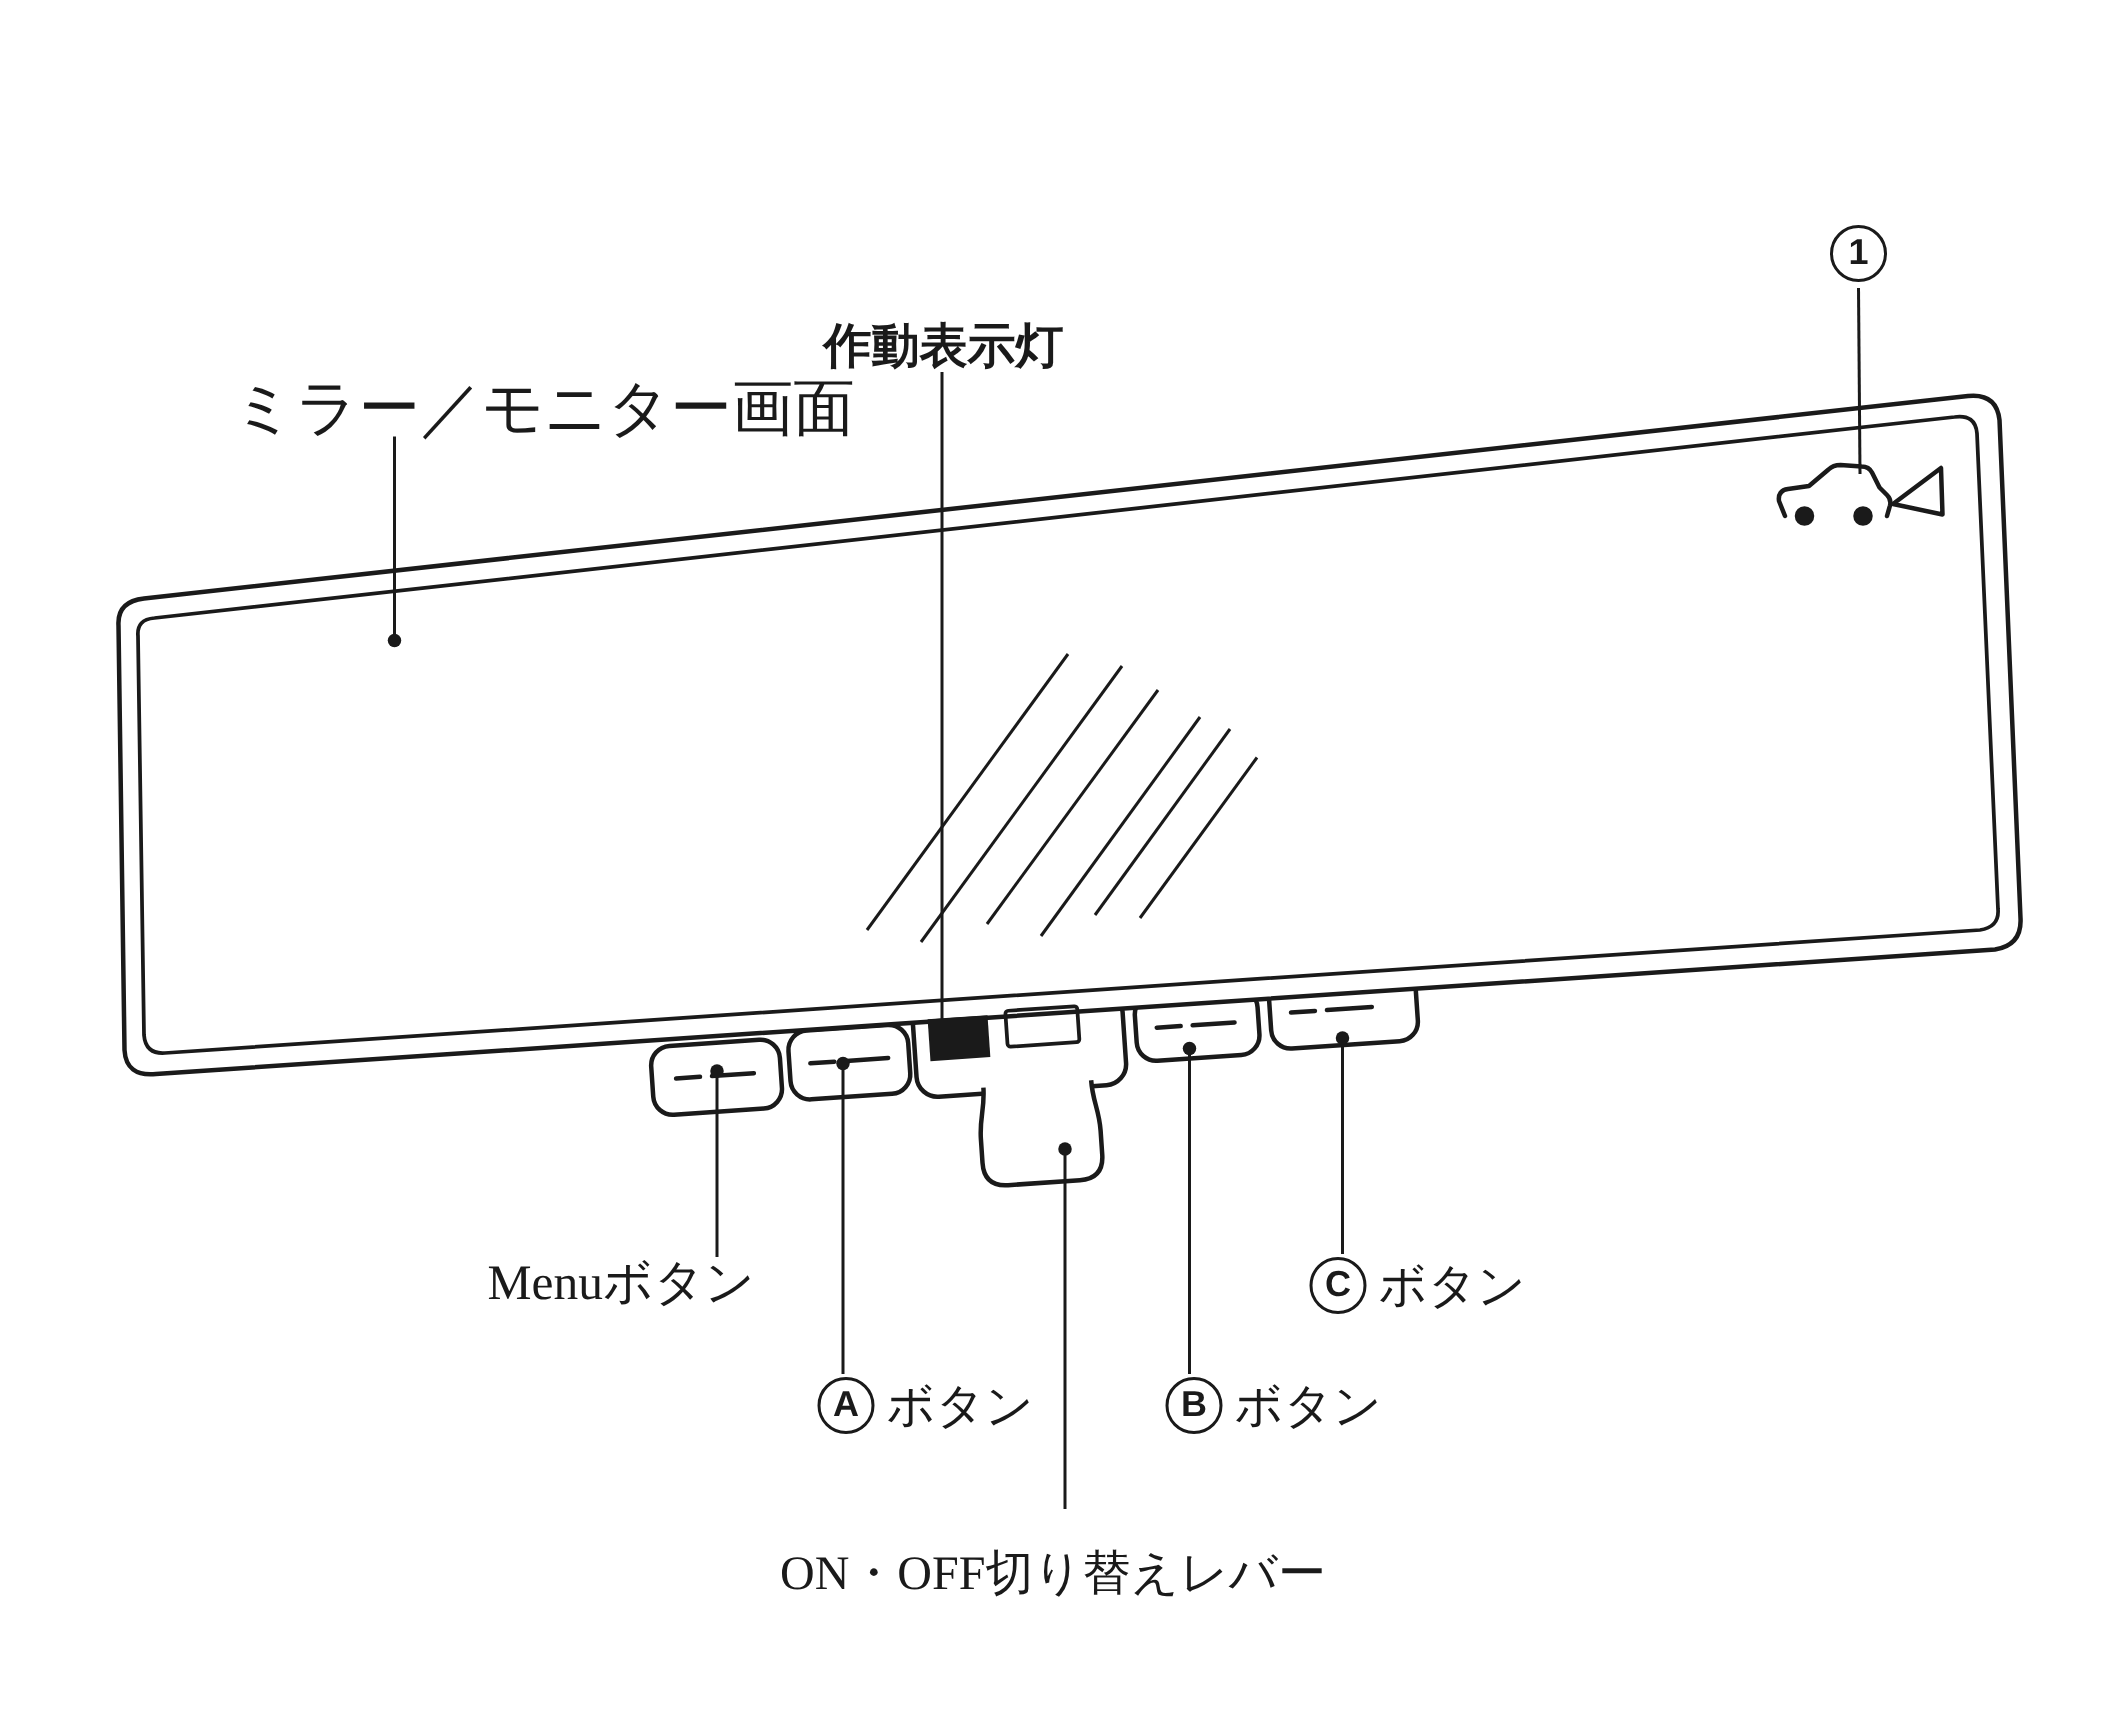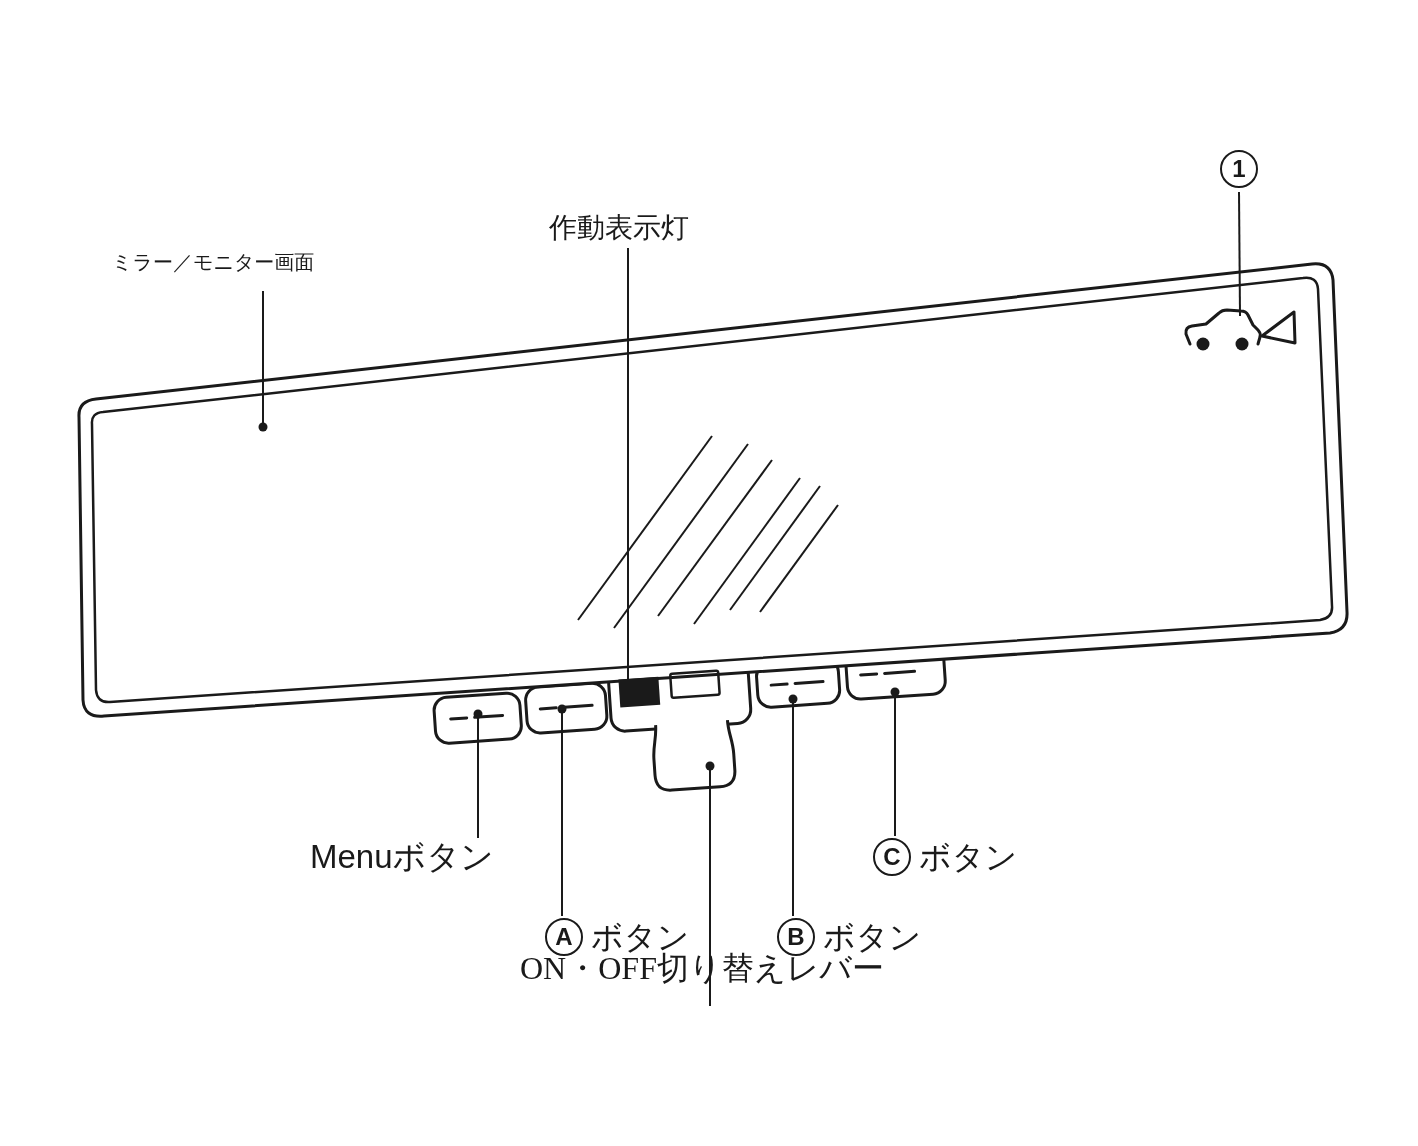--- a/index.html
+++ b/index.html
@@ -39,22 +39,22 @@
     justify-content: center;
     width: 38px;
     height: 38px;
     border: 2.5px solid #1a1a1a;
     border-radius: 50%;
     font-size: 24px;
     font-weight: 600;
     box-sizing: border-box;
     background: #ffffff;
   }
-  .fs30 { font-size: 20px; }
-  .fs31 { font-size: 28px; }
+  .fs30 { font-size: 41px; margin-left: 43px; }
+  .fs31 { font-size: 32px; font-weight: bold; }
   .fs32 { font-size: 32px; font-family: Liberation Serif, serif; }
   .fs33 { font-size: 33px; }
 </style>
 </head>
 <body>
 
 <div class="canvas">
 
   <svg width="1418" height="1146" viewBox="0 0 1418 1146">
 
@@ -123,32 +123,32 @@
   </svg>
 
   <div class="label fs30" style="left:112px; top:252px;">ミラー／モニター画面</div>
 
   <div class="label fs31" style="left:549px; top:214px;">作動表示灯</div>
 
   <div class="label row" style="left:1220px; top:150px;">
     <span class="circle-badge">1</span>
   </div>
 
-  <div class="label fs33" style="left:310px; top:840px;">Menuボタン</div>
+  <div class="label fs33" style="left:325px; top:840px;font-family:Liberation Serif, serif;">Menuボタン</div>
 
   <div class="label row" style="left:545px; top:918px;">
     <span class="circle-badge">A</span>
     <span class="fs32">ボタン</span>
   </div>
 
   <div class="label row" style="left:777px; top:918px;">
     <span class="circle-badge">B</span>
     <span class="fs32">ボタン</span>
   </div>
 
   <div class="label row" style="left:873px; top:838px;">
     <span class="circle-badge">C</span>
     <span class="fs32">ボタン</span>
   </div>
 
-  <div class="label fs32" style="left:520px; top:952px;">ON・OFF切り替えレバー</div>
+  <div class="label fs32" style="left:520px; top:1032px;">ON・OFF切り替えレバー</div>
 
 </div>
 
 </body></html>

